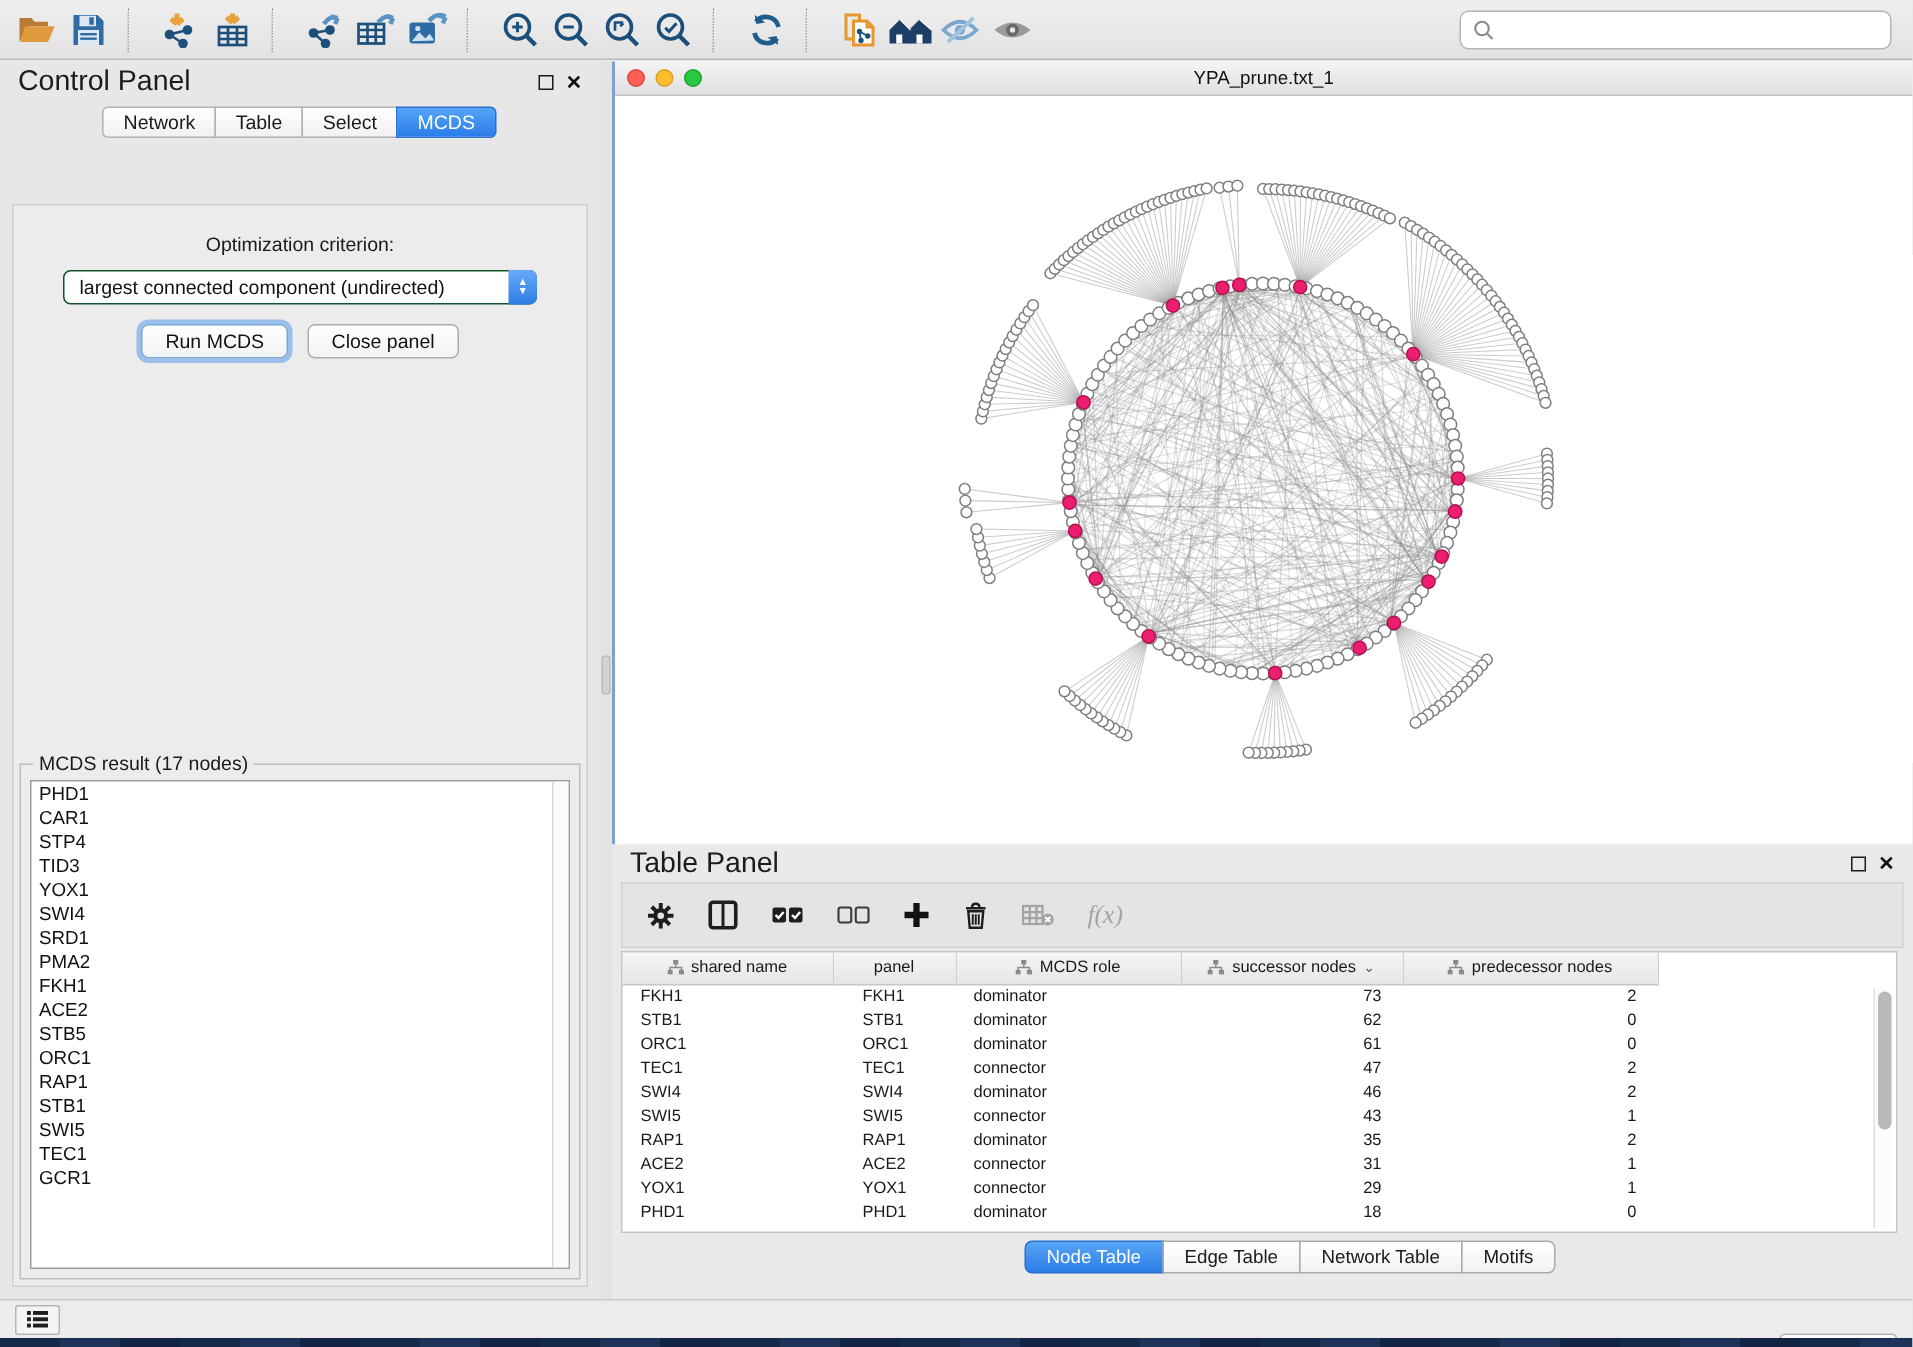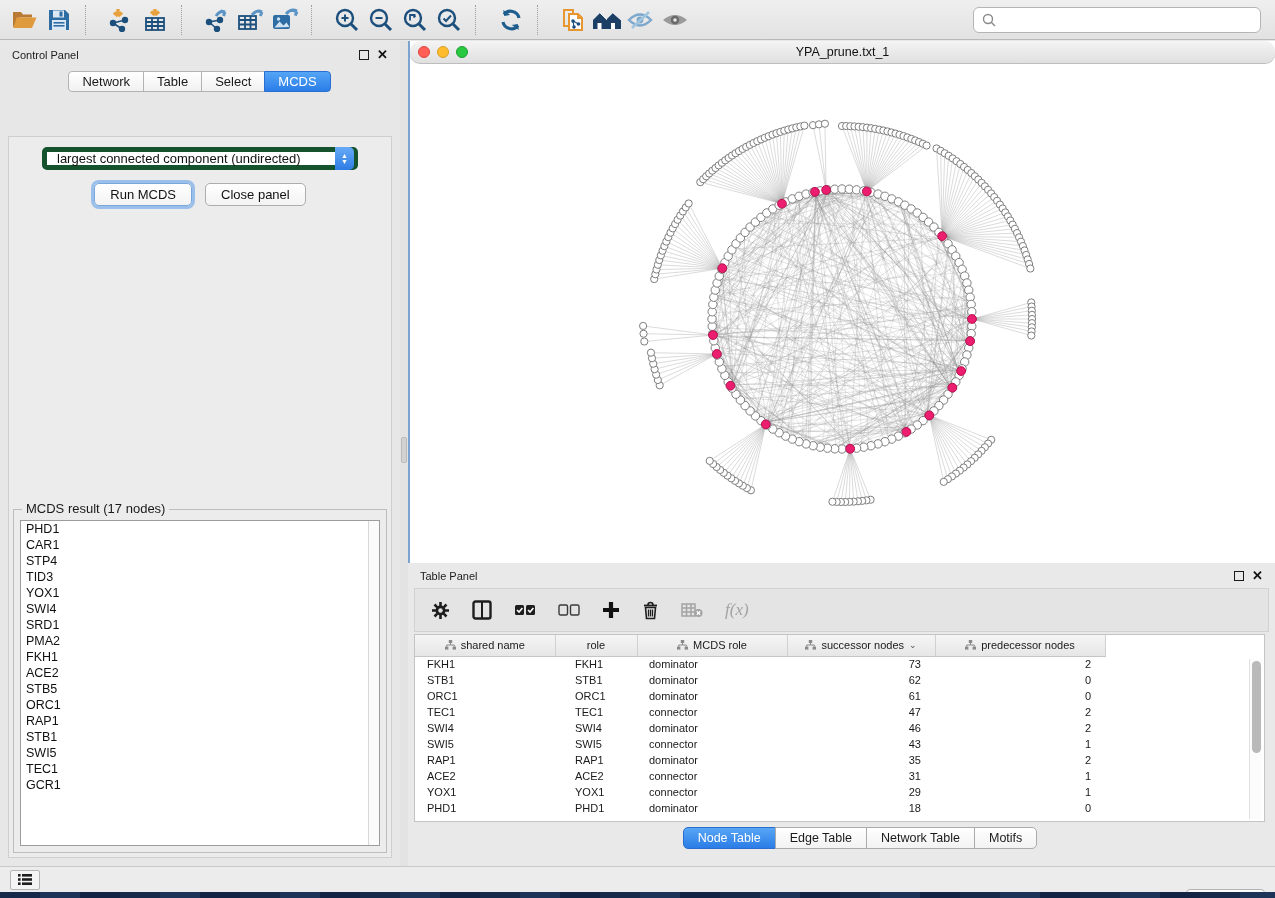--- a/index.html
+++ b/index.html
@@ -15,34 +15,34 @@
   .tsep { width:14px; height:30px; border-left:1px dotted #9f9f9f; margin:0 5px 0 9px; }
   .searchbox { position:absolute; right:14px; top:7px; width:288px; height:26px;
     background:#fff; border:1px solid #b5b5b5; border-radius:6px;
     display:flex; align-items:center; padding:0 8px; }
   .searchbox svg { margin-right:6px; }
   .searchbox input { border:none; outline:none; flex:1; font-size:12px; font-family:"Liberation Sans",sans-serif; background:transparent; }
 
   
   .cpanel { position:absolute; left:0; top:41px; width:400px; height:825px; background:#e7e7e7; }
   .panel-titlebar { height:28px; display:flex; align-items:center; padding:0 12px; }
-  .panel-title { font-size:11px; color:#1c1c1c; }
+  .panel-title { font-size:19px; color:#1c1c1c; }
   .panel-ctrls { margin-left:auto; display:flex; align-items:center; gap:8px; }
   .float-ico { width:10px; height:10px; border:1.6px solid #1a1a1a; display:inline-block; }
   .close-ico { font-size:13px; font-weight:bold; color:#111; line-height:10px; }
   .tabs-row { display:flex; justify-content:center; gap:0; margin-top:2px; position:relative; z-index:2; }
   .tab { border:1px solid #b3b3b3; background:linear-gradient(#ffffff,#f1f1f1);
     padding:2px 13px; font-size:13px; color:#1a1a1a; margin-left:-1px; }
   .tab:first-child { border-radius:4px 0 0 4px; }
   .tab:last-child { border-radius:0 4px 4px 0; }
   .tab.active { background:linear-gradient(#55a5f6,#2a7de8); color:#fff; border-color:#2a6fd0; }
   .cpanel-body { position:absolute; left:8px; right:8px; top:95px; bottom:8px;
     background:#ececec; border:1px solid #cfcfcf; }
   .opt-label { text-align:center; font-size:13px; color:#1a1a1a; margin-top:18px; }
-  .dropdown { margin:10px auto 12px; width:316px; height:23px; background:#fff; border:5px solid #14532d;
+  .dropdown { margin:10px auto 12px; width:316px; height:23px; background:#fff; border:1px solid #14532d;
     border-radius:5px; display:flex; align-items:center; position:relative; }
   .dropdown .dd-text { flex:1; font-size:13px; color:#111; padding-left:10px; white-space:nowrap; }
   .dd-stepper { width:19px; height:23px; margin-right:-1px; border-radius:0 5px 5px 0;
     background:linear-gradient(#67aaf7,#2e7ce4); display:flex; flex-direction:column;
     align-items:center; justify-content:center; color:#fff; }
   .dd-stepper span { font-size:7px; line-height:6px; }
   .btn-row { display:flex; justify-content:center; gap:13px; margin-top:13px; }
   .pushbtn { background:linear-gradient(#ffffff,#f3f3f3); border:1px solid #adadad; border-radius:5px;
     font-size:13px; color:#111; padding:3px 15px; font-family:"Liberation Sans",sans-serif; }
   .pushbtn.focused { box-shadow:0 0 0 3px rgba(110,168,233,.65); border-color:#7aa8da; }
@@ -59,21 +59,21 @@
 
   
   .vsplit { position:absolute; left:400px; top:41px; width:8px; height:825px; background:#e3e3e3; }
   .vsplit-handle { position:absolute; left:1px; top:396px; width:6px; height:26px;
     background:#d2d2d2; border:1px solid #bbb; border-radius:2px; }
 
   
   .netwin { position:absolute; left:408px; top:41px; width:867px; height:522px;
     background:#fff; border-left:2px solid #7aa3cf; }
   .net-titlebar { height:23px; background:linear-gradient(#f4f4f4,#e0e0e0); border-bottom:1px solid #bdbdbd;
-    display:flex; align-items:center; padding:0 8px; position:relative;border-radius:10px; }
+    display:flex; align-items:center; padding:0 8px; position:relative; }
   .traffic { display:flex; gap:7px; }
   .light { width:12px; height:12px; border-radius:50%; }
   .light.red { background:#ff5f57; border:0.5px solid #e0443e; }
   .light.yellow { background:#febc2e; border:0.5px solid #d79f23; }
   .light.green { background:#28c840; border:0.5px solid #1d9f30; }
   .net-title { position:absolute; left:0; right:0; text-align:center; font-size:12.5px; color:#111; }
   .net-canvas { position:relative; width:865px; height:497px; background:#fff; }
 
   
   .tpanel { position:absolute; left:408px; top:563px; width:867px; height:303px; background:#e9e9e9; }
@@ -271,20 +271,21 @@
         <span class="close-ico">✕</span>
       </span>
     </div>
     <div class="tabs-row" id="cp-tabs">
         <div class="tab">Network</div>
         <div class="tab">Table</div>
         <div class="tab">Select</div>
         <div class="tab active">MCDS</div>
       </div>
     <div class="cpanel-body">
+      <div class="opt-label">Optimization criterion:</div>
       <div class="dropdown">
         <span class="dd-text">largest connected component (undirected)</span>
         <span class="dd-stepper">
             <span>▲</span>
             <span>▼</span>
           </span>
       </div>
       <div class="btn-row">
         <button class="pushbtn focused">Run MCDS</button>
         <button class="pushbtn">Close panel</button>
@@ -1267,21 +1268,21 @@
                       <rect x="0" y="6.6" width="3.4" height="3"></rect>
                       <rect x="7.6" y="6.6" width="3.4" height="3"></rect>
                     </g>
                     <path d="M5.5 3 v2 M1.7 6.6 v-1.6 h7.6 v1.6" stroke="#8a8a8a" fill="none"></path>
                   </svg>
                   <span>shared name</span>
                 </span>
               </th>
               <th style="width:82px">
                 <span class="th-inner">
-                  <span>role</span>
+                  <span>panel</span>
                 </span>
               </th>
               <th style="width:150px">
                 <span class="th-inner">
                   <svg width="11" height="10" viewBox="0 0 11 10">
                     <g fill="#8a8a8a">
                       <rect x="3.8" y="0" width="3.4" height="3"></rect>
                       <rect x="0" y="6.6" width="3.4" height="3"></rect>
                       <rect x="7.6" y="6.6" width="3.4" height="3"></rect>
                     </g>

